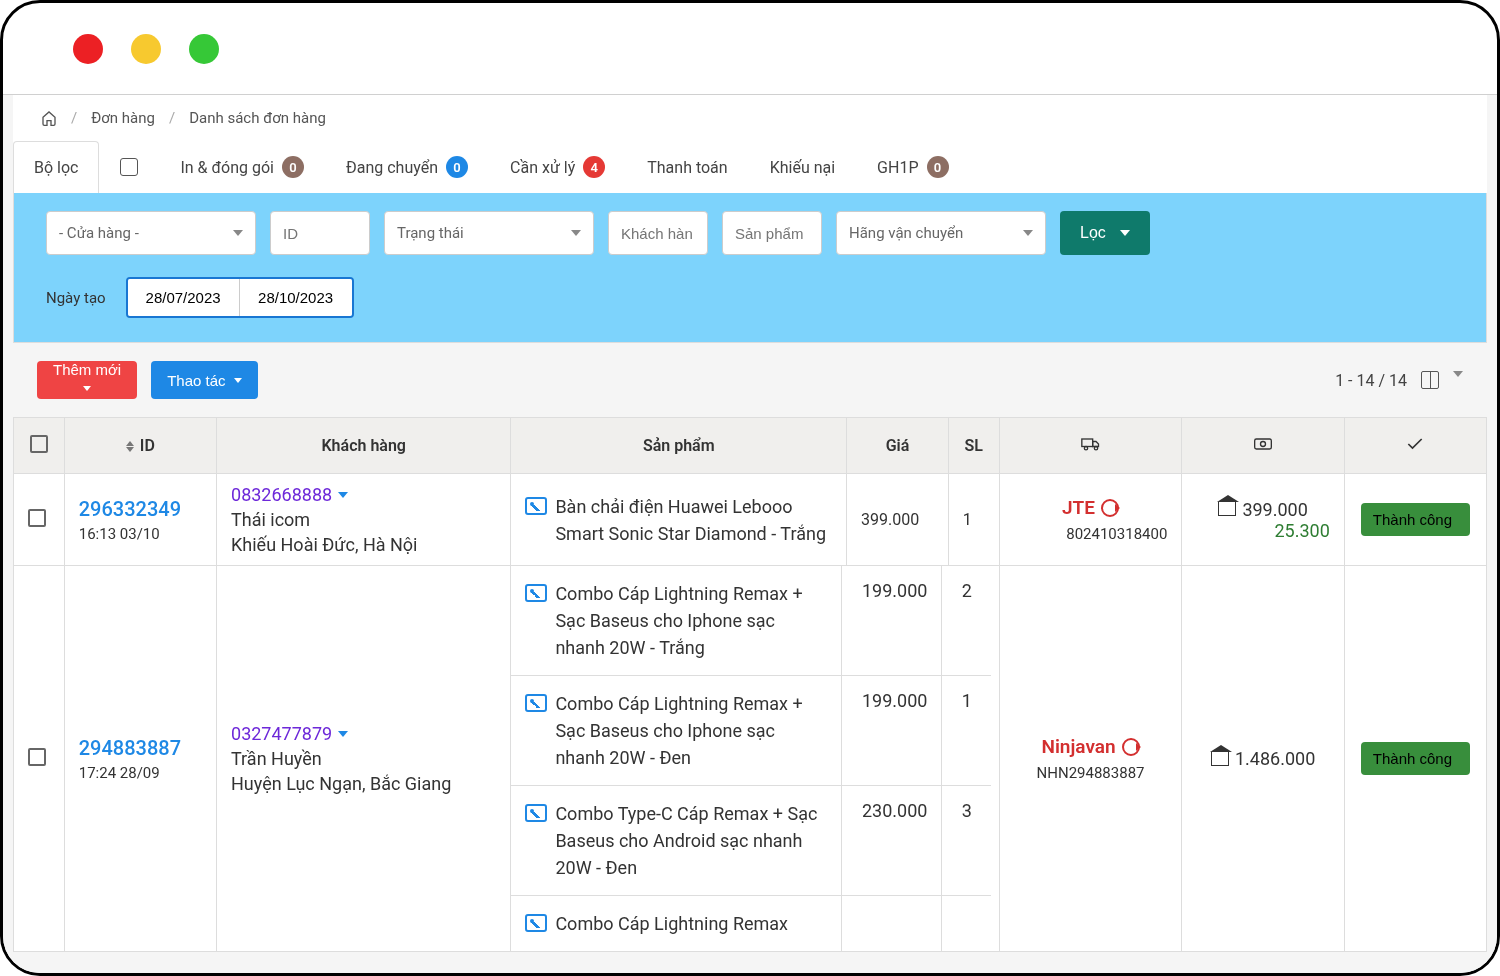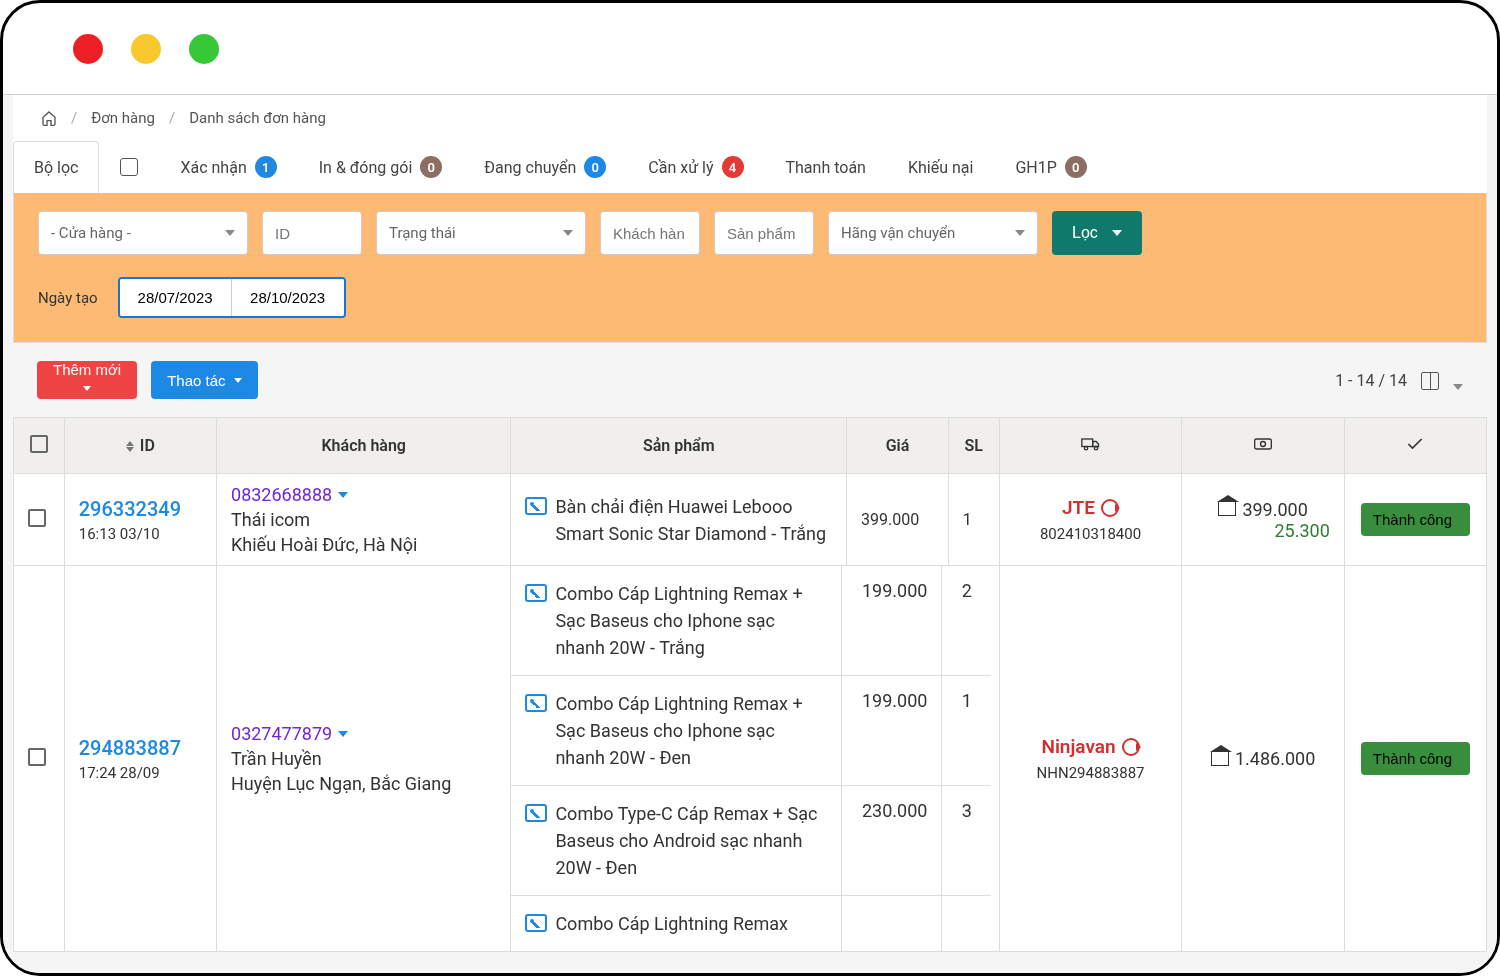--- a/index.html
+++ b/index.html
@@ -18,21 +18,21 @@
 
 .tabs-row { display: flex; align-items: stretch; background: #fff; padding: 0; }
 .tab { padding: 14px 20px; display: flex; align-items: center; gap: 8px; font-size: 16px; color: #444; cursor: pointer; border: 1px solid transparent; }
 .tab.active { border: 1px solid #ddd; border-bottom: none; border-radius: 4px 4px 0 0; background: #fff; }
 .tab .icon { width: 18px; height: 18px; border: 1.5px solid #555; border-radius: 3px; position: relative; }
 .badge { display: inline-flex; align-items: center; justify-content: center; min-width: 22px; height: 22px; border-radius: 11px; color: #fff; font-size: 13px; font-weight: 600; padding: 0 6px; }
 .badge.blue { background: #1e88e5; }
 .badge.gray { background: #8d6e63; }
 .badge.red { background: #e53935; }
 
-.filters { background: #fdba74; padding: 18px 24px 24px 24px; border: 1px solid #ddd; border-top: none; }
+.filters { background: #7dd3fc; padding: 18px 24px 24px 32px; border: 1px solid #ddd; border-top: none; }
 .filter-row { display: flex; gap: 14px; align-items: center; flex-wrap: wrap; }
 .filter-row + .filter-row { margin-top: 22px; }
 .select, .input { height: 44px; border: 1px solid #ccc; border-radius: 4px; padding: 0 12px; font-size: 15px; background: #fff; color: #666; display: flex; align-items: center; justify-content: space-between; gap: 8px; }
 .select { cursor: pointer; }
 .select.w1 { width: 210px; }
 .input.w-id { width: 100px; }
 .select.w2 { width: 210px; }
 .input.w-kh { width: 100px; }
 .input.w-sp { width: 100px; }
 .select.w3 { width: 210px; }
@@ -43,21 +43,21 @@
 .date-group { display: flex; border: 2px solid #1976d2; border-radius: 4px; overflow: hidden; }
 .date-group .date-in { border: none; border-right: 1px solid #ccc; padding: 10px 14px; font-size: 15px; width: 112px; text-align: center; background: #fff; }
 .date-group .date-in:last-child { border-right: none; }
 
 .actions-row { display: flex; align-items: center; justify-content: space-between; padding: 18px 24px; }
 .actions-left { display: flex; gap: 14px; }
 .btn { height: 38px; border: none; border-radius: 4px; padding: 0 16px; font-size: 15px; color: #fff; display: flex; align-items: center; gap: 8px; cursor: pointer; }
 .btn.green { background: #ef4444; flex-direction: column; }
 .btn.blue { background: #1e88e5; }
 .btn .sm-caret { width: 0; height: 0; border-left: 4px solid transparent; border-right: 4px solid transparent; border-top: 5px solid #fff; }
-.actions-right { display: flex; align-items: flex-end; gap: 14px; font-size: 16px; color: #444; }
+.actions-right { display: flex; align-items: flex-start; gap: 14px; font-size: 16px; color: #444; }
 .col-icon { width: 18px; height: 18px; border: 1.5px solid #555; border-radius: 2px; position: relative; }
 .col-icon:after { content:""; position:absolute; left:50%; top:0; bottom:0; border-left:1.5px solid #555; }
 
 .table { width: 100%; border-collapse: collapse; background: #fff; }
 .table th, .table td { border: 1px solid #ddd; padding: 10px 14px; text-align: left; vertical-align: middle; font-size: 16px; }
 .table th { background: #f0efed; font-weight: 600; color: #333; text-align: center; height: 56px; }
 .table td { height: auto; }
 .col-chk { width: 50px; text-align: center; }
 .col-id { width: 150px; }
 .col-kh { width: 290px; }
@@ -122,24 +122,20 @@
     </div>
 
     <div class="tabs-row">
       <div class="tab active">
           <span>Bộ lọc</span>
         </div>
       <div class="tab">
           <span class="icon"></span>
         </div>
       <div class="tab">
-          <span>Xác nhận</span>
-          <span class="badge blue">1</span>
-        </div>
-      <div class="tab">
           <span>In &amp; đóng gói</span>
           <span class="badge gray">0</span>
         </div>
       <div class="tab">
           <span>Đang chuyển</span>
           <span class="badge blue">0</span>
         </div>
       <div class="tab">
           <span>Cần xử lý</span>
           <span class="badge red">4</span>
@@ -249,21 +245,21 @@
             <div class="cust-addr">Khiếu Hoài Đức, Hà Nội</div>
           </td>
           <td>
             <div class="prod">
                 <span class="img-ic"></span>
                 <span>Bàn chải điện Huawei Lebooo Smart Sonic Star Diamond - Trắng</span>
               </div>
           </td>
           <td class="price">399.000</td>
           <td class="qty">1</td>
-          <td style="text-align:center">
+          <td style="text-align:right">
             <div class="carrier">
                 <span>JTE</span>
                 <span class="redo"></span>
               </div>
             <div class="carrier-code">802410318400</div>
           </td>
           <td>
             <div class="money">
                 <span class="bank-ic"></span>
                 <span>399.000</span>

